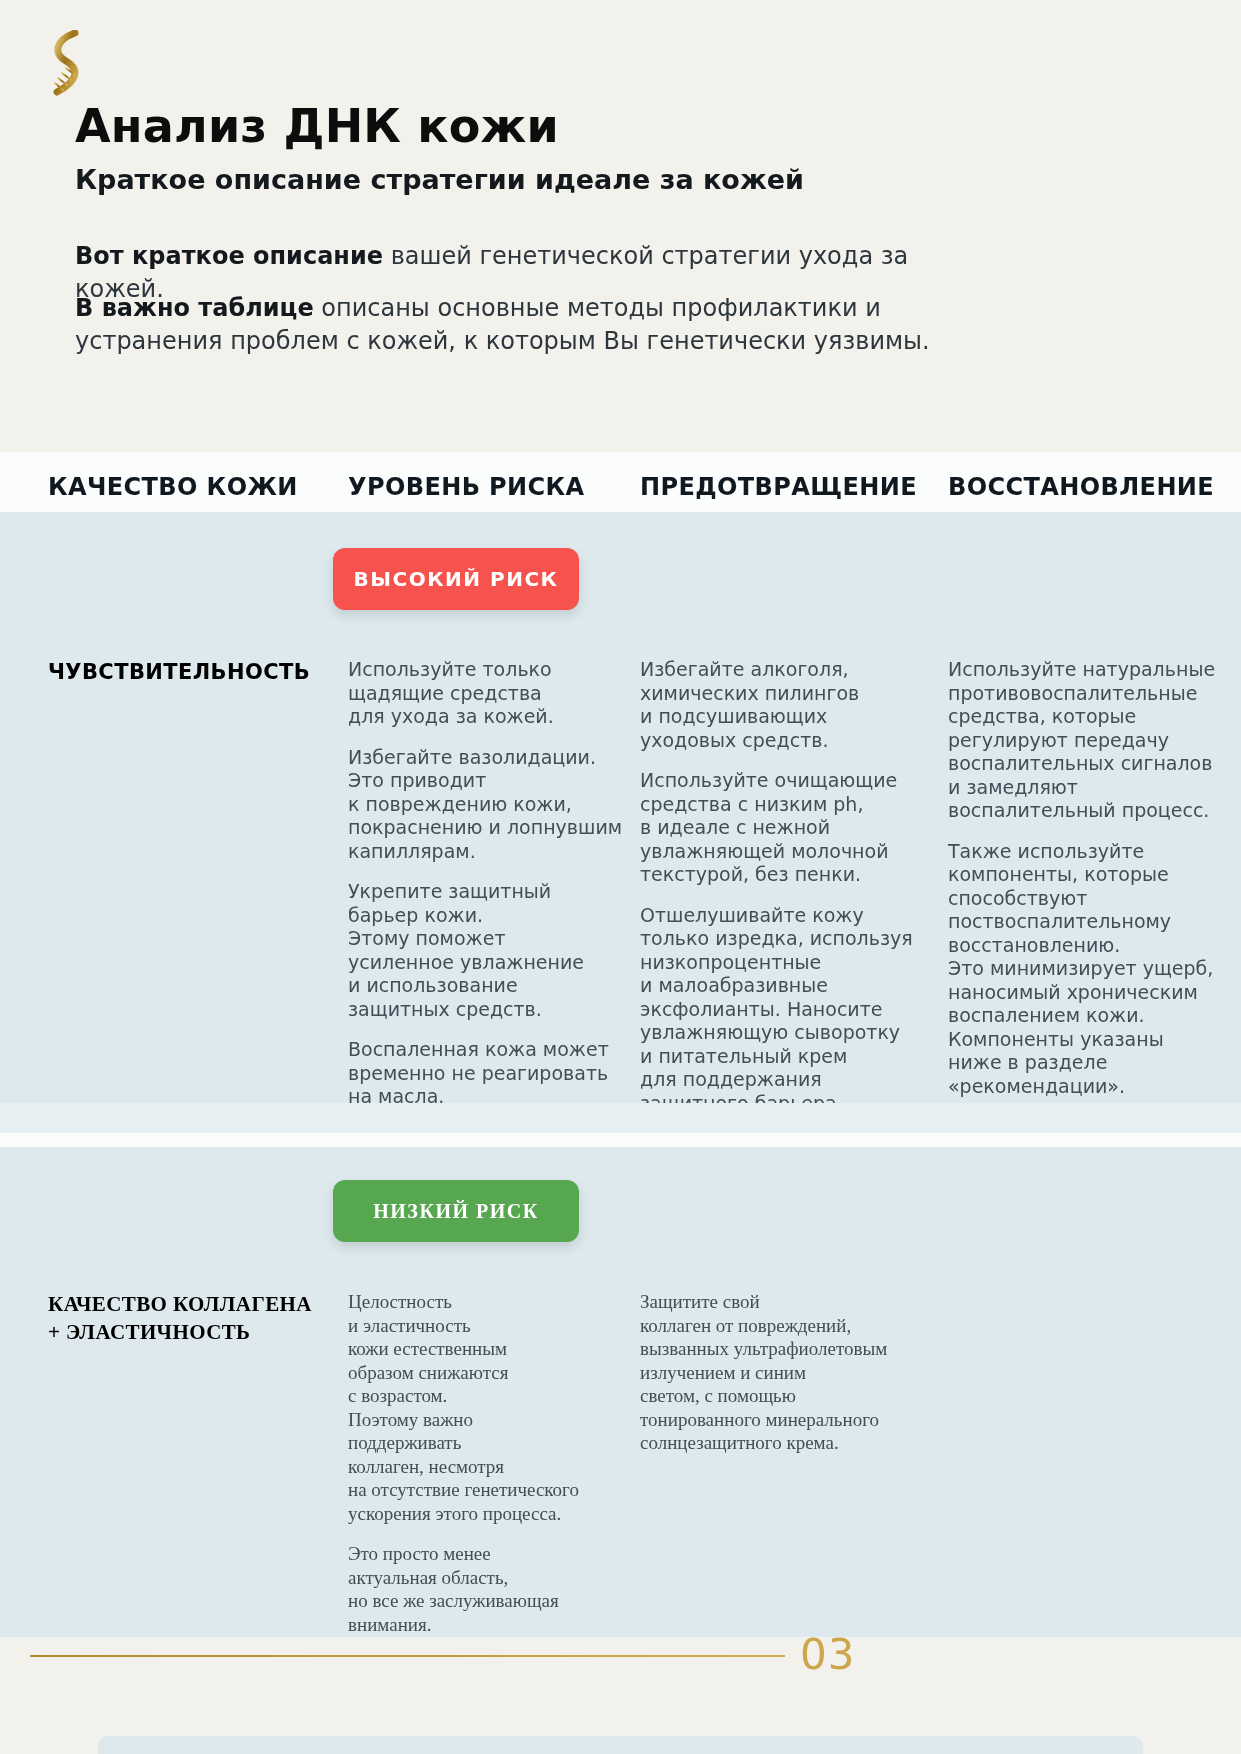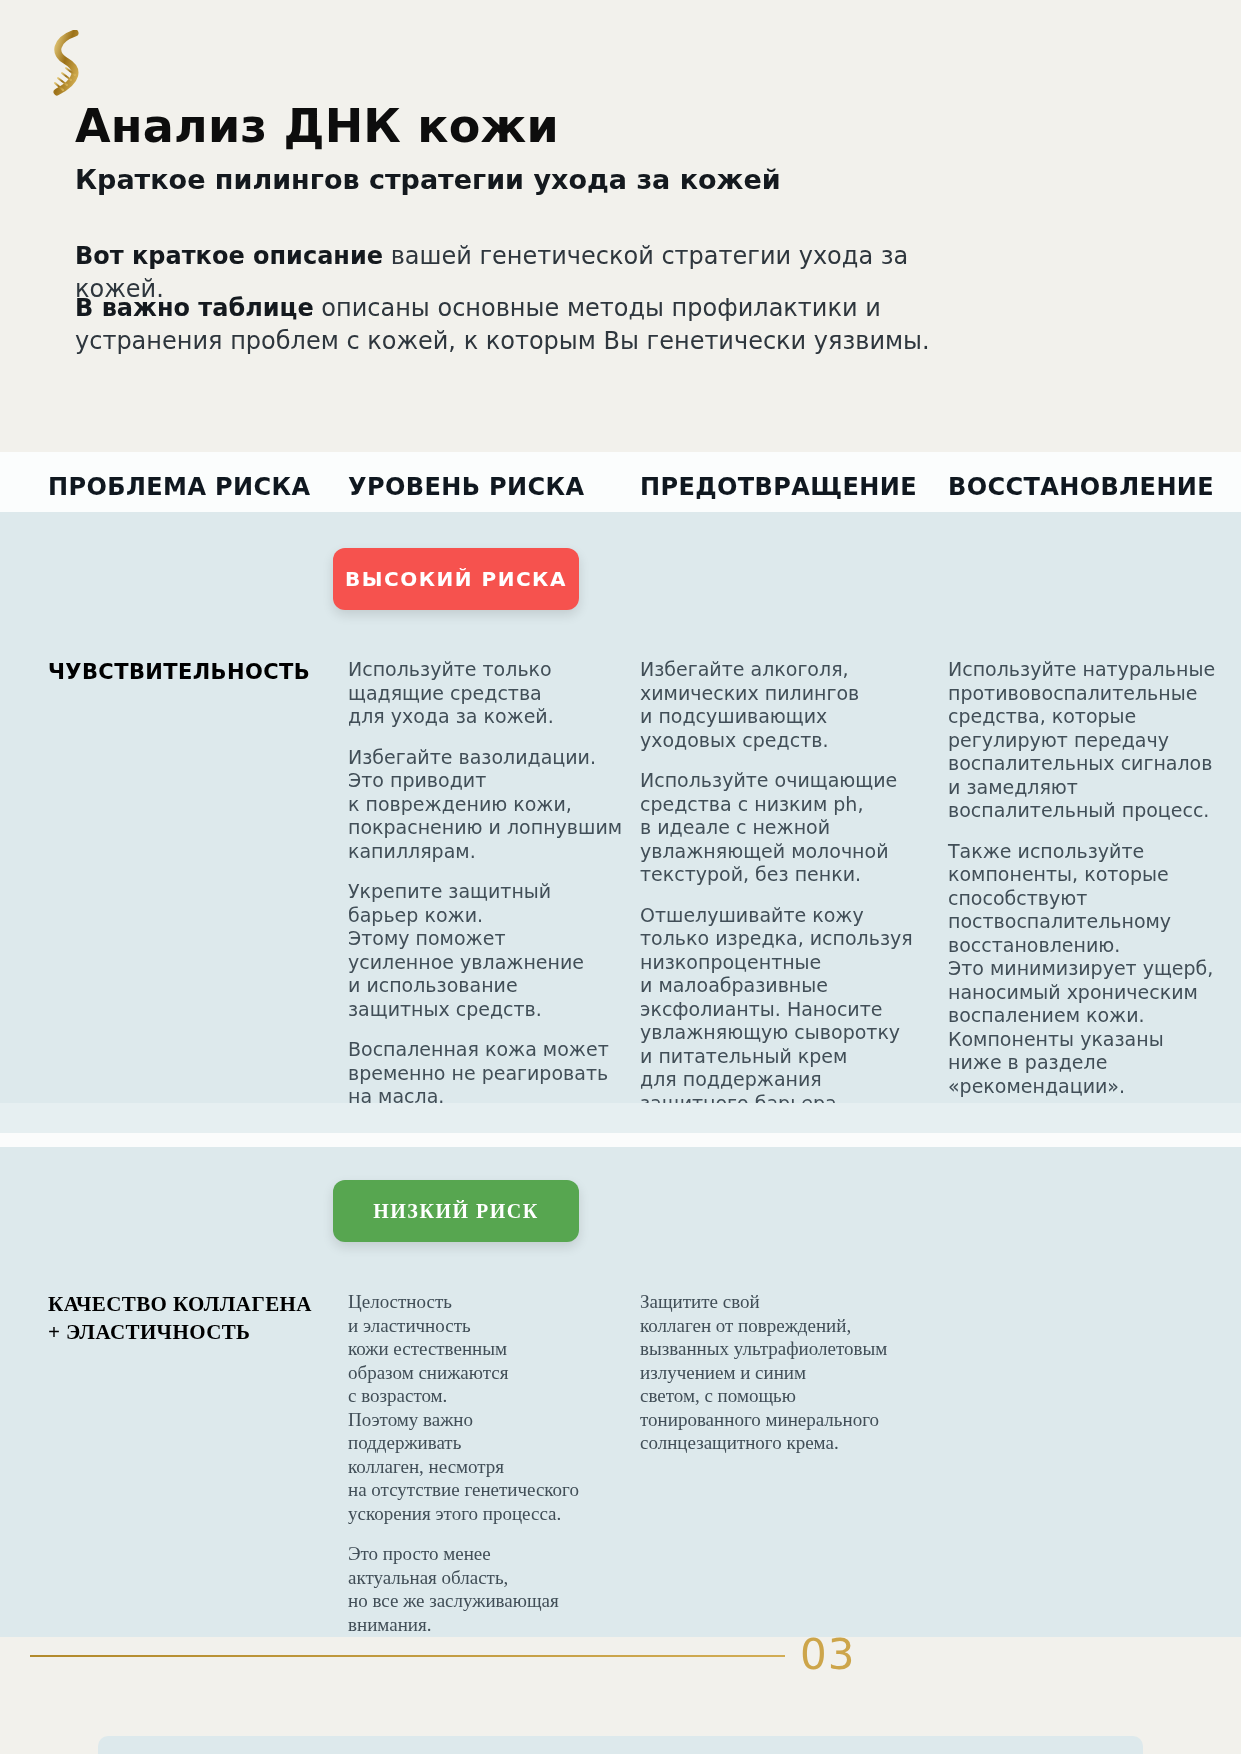--- a/index.html
+++ b/index.html
@@ -75,35 +75,35 @@
       <g stroke="url(#gold)" stroke-width="2" stroke-linecap="round">
         <path d="M22 38 L31 45"></path>
         <path d="M18 43 L27 50"></path>
         <path d="M14 48 L23 55"></path>
         <path d="M11 53 L19 60"></path>
       </g>
     </svg>
   </div>
 
   <div class="abs title">Анализ ДНК кожи</div>
-  <div class="abs subtitle">Краткое пилингов стратегии ухода за кожей</div>
+  <div class="abs subtitle">Краткое описание стратегии идеале за кожей</div>
 
   <div class="abs intro intro-1"><span class="b">Вот краткое описание</span><span> вашей генетической стратегии ухода за кожей.</span></div>
 
   <div class="abs intro intro-2"><span class="b">В важно таблице</span><span> описаны основные методы профилактики и устранения проблем с кожей, к которым Вы генетически уязвимы.</span></div>
 
   <div class="abs thead">
-    <div class="th th-1">ПРОБЛЕМА РИСКА</div>
+    <div class="th th-1">КАЧЕСТВО КОЖИ</div>
     <div class="th th-2">УРОВЕНЬ РИСКА</div>
     <div class="th th-3">ПРЕДОТВРАЩЕНИЕ</div>
     <div class="th th-4">ВОССТАНОВЛЕНИЕ</div>
   </div>
 
   <div class="abs sec sec1">
-    <div class="badge" style="background: rgb(246, 82, 78);">ВЫСОКИЙ РИСКА</div>
+    <div class="badge" style="background: rgb(246, 82, 78);">ВЫСОКИЙ РИСК</div>
     <div class="problem-label">ЧУВСТВИТЕЛЬНОСТЬ</div>
     <div class="cell c2">
       <p>Используйте только
 щадящие средства
 для ухода за кожей.</p>
       <p>Избегайте вазолидации.
 Это приводит
 к повреждению кожи,
 покраснению и лопнувшим
 капиллярам.</p>

